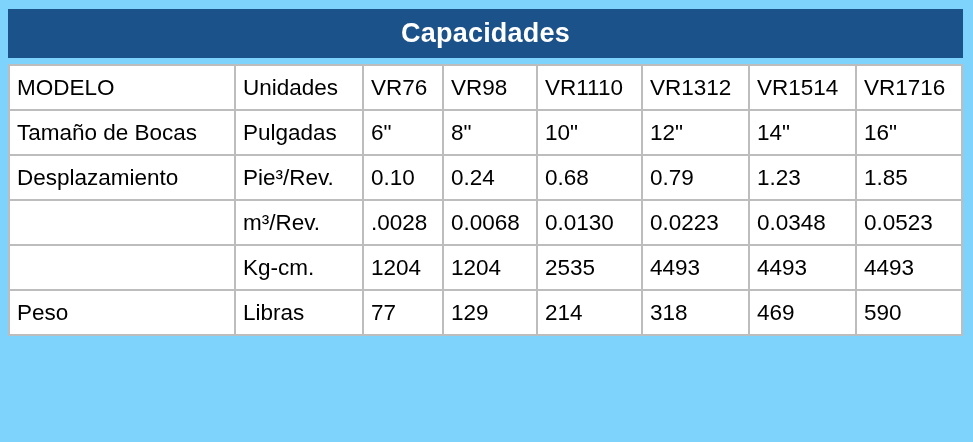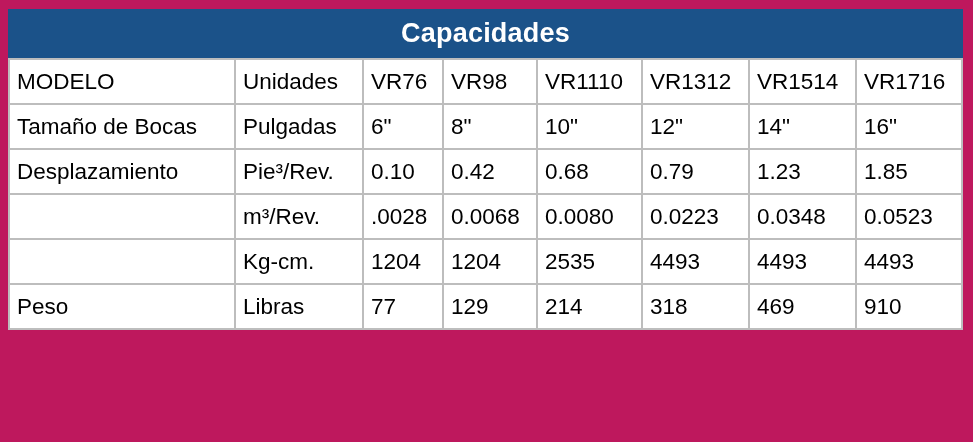--- a/index.html
+++ b/index.html
@@ -5,21 +5,21 @@
   html, body {
     margin: 0;
     padding: 0;
     background: #ffffff;
     font-family: "Liberation Sans", "DejaVu Sans", sans-serif;
   }
   .page {
     position: relative;
     width: 973px;
     height: 442px;
-    background: #be185d;
+    background: #7dd3fc;
     box-sizing: border-box;
     padding: 9px 26px 0 8px;
     overflow: hidden;
   }
   .cap-table {
     width: 955px;
   }
   .title-bar {
     width: 955px;
     height: 49px;
@@ -28,20 +28,21 @@
     color: #ffffff;
     font-size: 27px;
     font-weight: bold;
     text-align: center;
     letter-spacing: 0.2px;
   }
   table.grid {
     border-collapse: collapse;
     table-layout: fixed;
     width: 955px;
+    margin-top: 6px;
   }
   table.grid th,
   table.grid td {
     border: 2px solid #BDBDBD;
     font-size: 22.5px;
     font-weight: normal;
     color: #000000;
     text-align: left;
     vertical-align: middle;
     padding: 0 0 0 7px;
@@ -88,32 +89,32 @@
             <td>8"</td>
             <td>10"</td>
             <td>12"</td>
             <td>14"</td>
             <td>16"</td>
           </tr>
           <tr>
             <td>Desplazamiento</td>
             <td>Pie³/Rev.</td>
             <td>0.10</td>
-            <td>0.42</td>
+            <td>0.24</td>
             <td>0.68</td>
             <td>0.79</td>
             <td>1.23</td>
             <td>1.85</td>
           </tr>
           <tr>
             <td></td>
             <td>m³/Rev.</td>
             <td>.0028</td>
             <td>0.0068</td>
-            <td>0.0080</td>
+            <td>0.0130</td>
             <td>0.0223</td>
             <td>0.0348</td>
             <td>0.0523</td>
           </tr>
           <tr>
             <td></td>
             <td>Kg-cm.</td>
             <td>1204</td>
             <td>1204</td>
             <td>2535</td>
@@ -122,18 +123,18 @@
             <td>4493</td>
           </tr>
           <tr>
             <td>Peso</td>
             <td>Libras</td>
             <td>77</td>
             <td>129</td>
             <td>214</td>
             <td>318</td>
             <td>469</td>
-            <td>910</td>
+            <td>590</td>
           </tr>
         </tbody>
     </table>
   </div>
 </div>
 
 </body></html>

